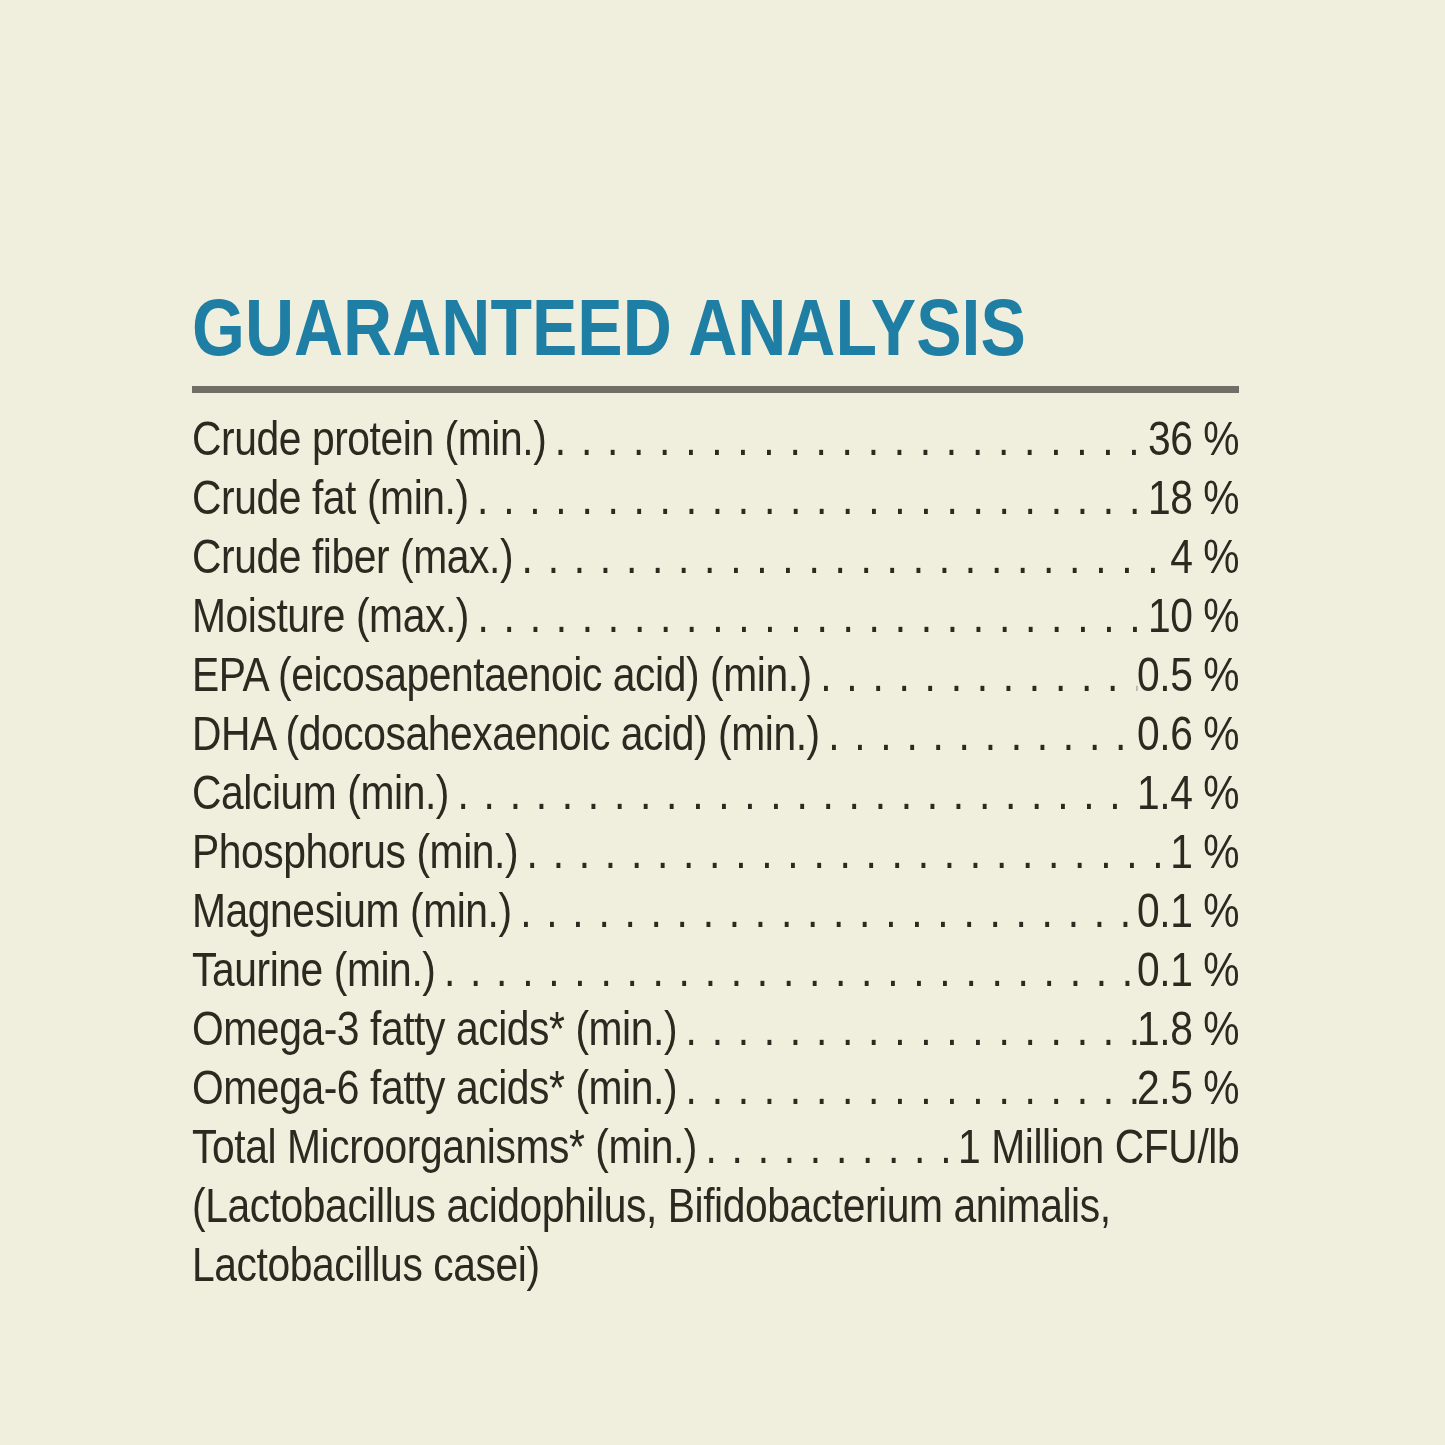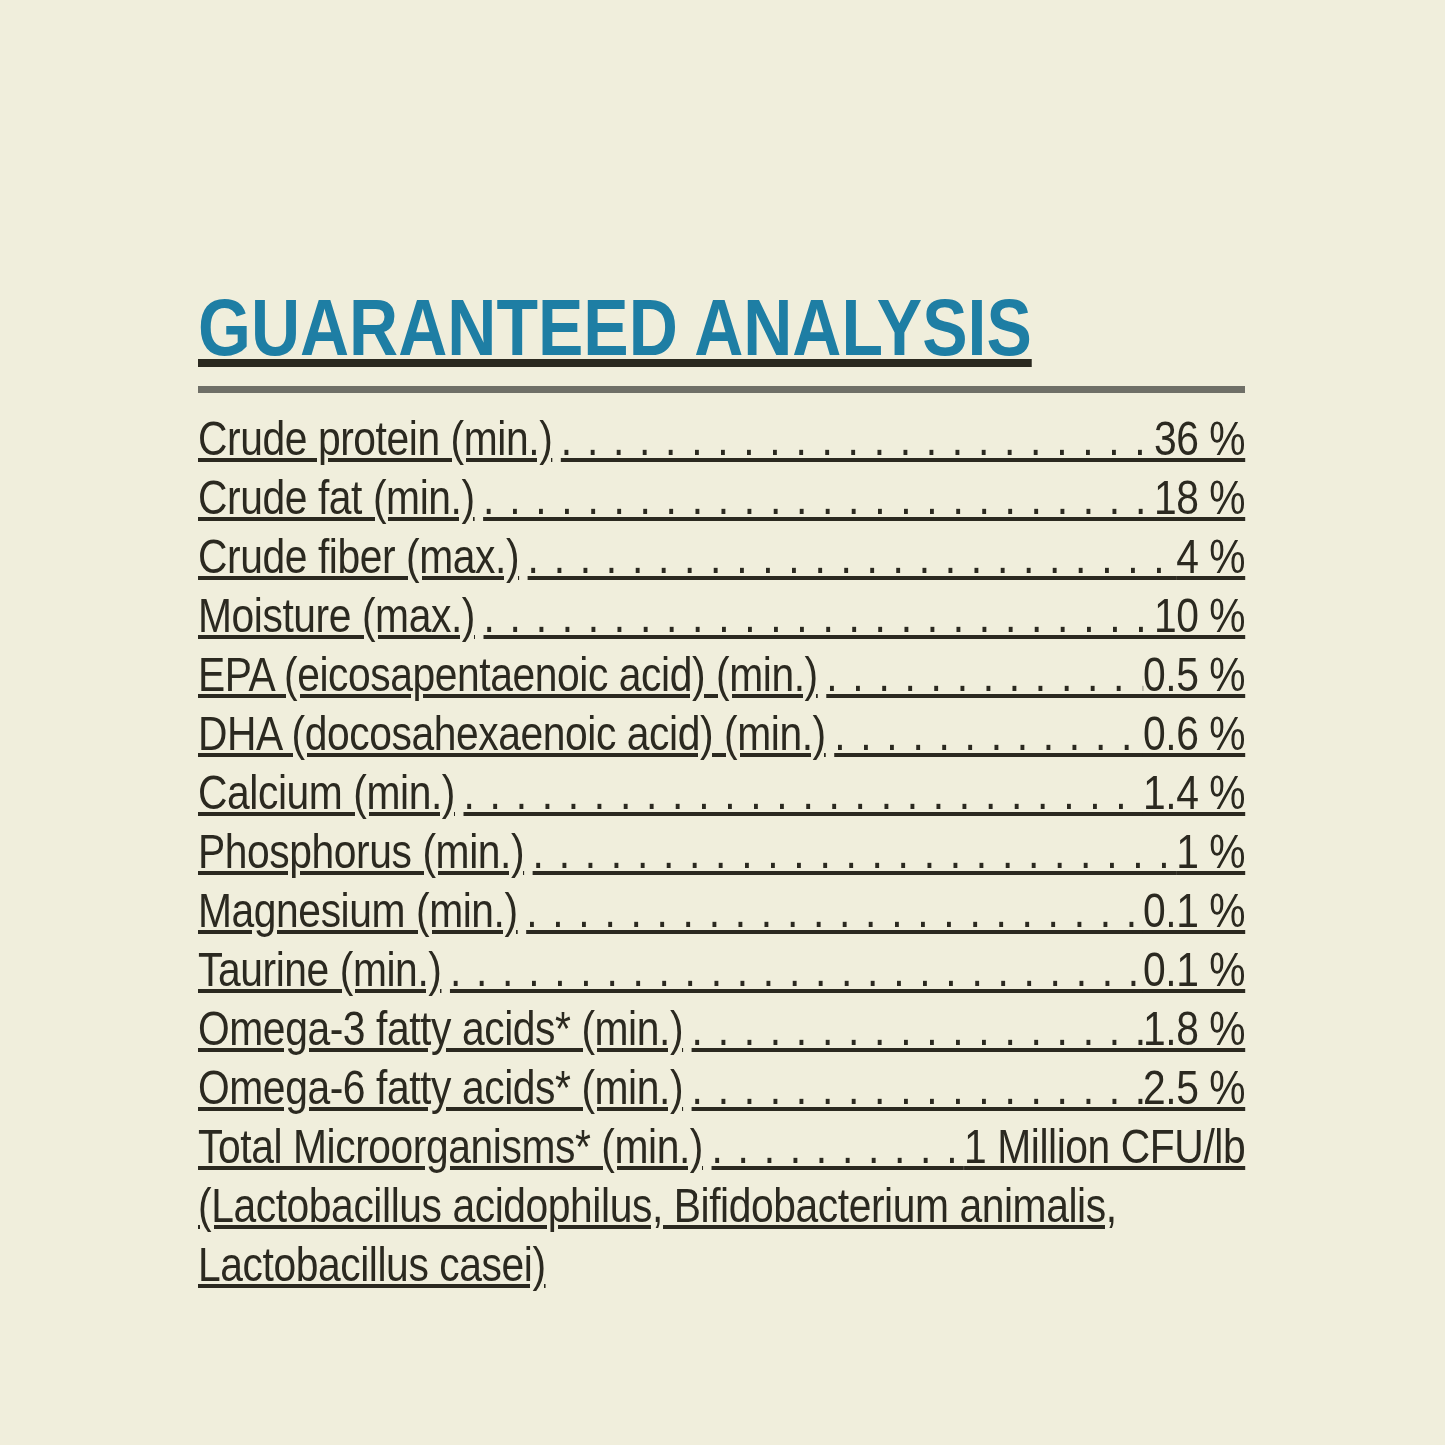--- a/index.html
+++ b/index.html
@@ -10,24 +10,23 @@
     width: 1445px;
     height: 1445px;
     background: #f0eedc;
     font-family: "Liberation Sans", sans-serif;
     color: #2b2920;
     overflow: hidden;
     position: relative;
   }
   .panel {
     position: absolute;
-    left: 198px;
+    left: 192px;
     top: 292px;
     width: 1047px;
-    text-decoration: underline;
   }
   .title {
     margin: 0;
     font-size: 80px;
     font-weight: bold;
     letter-spacing: 0px;
     color: #1e7ea4;
     white-space: nowrap;
     transform: scaleX(0.85);
     transform-origin: left center;

